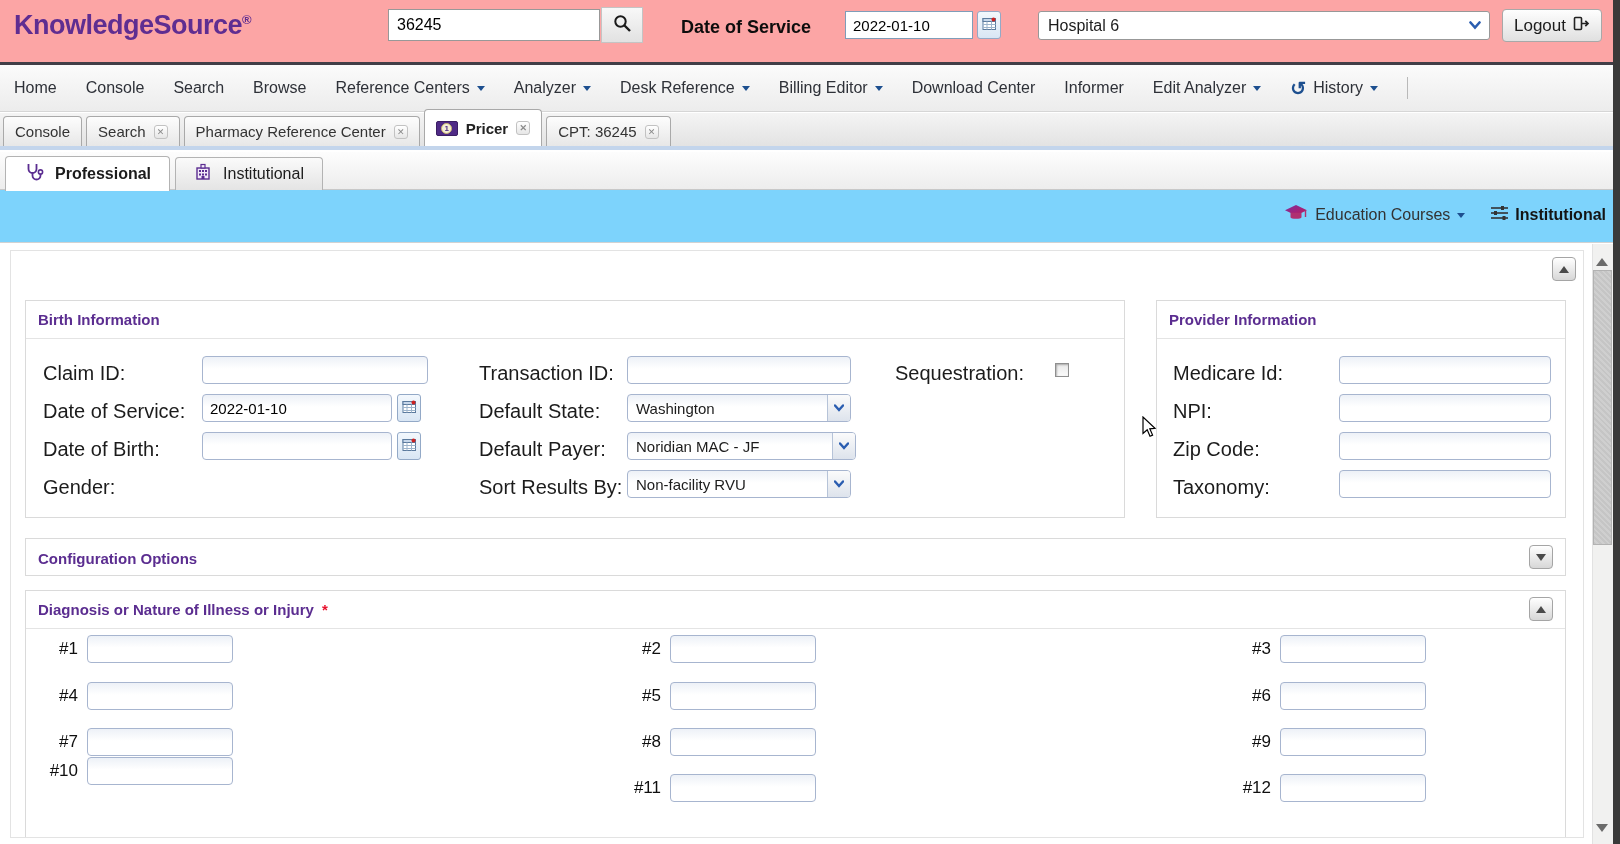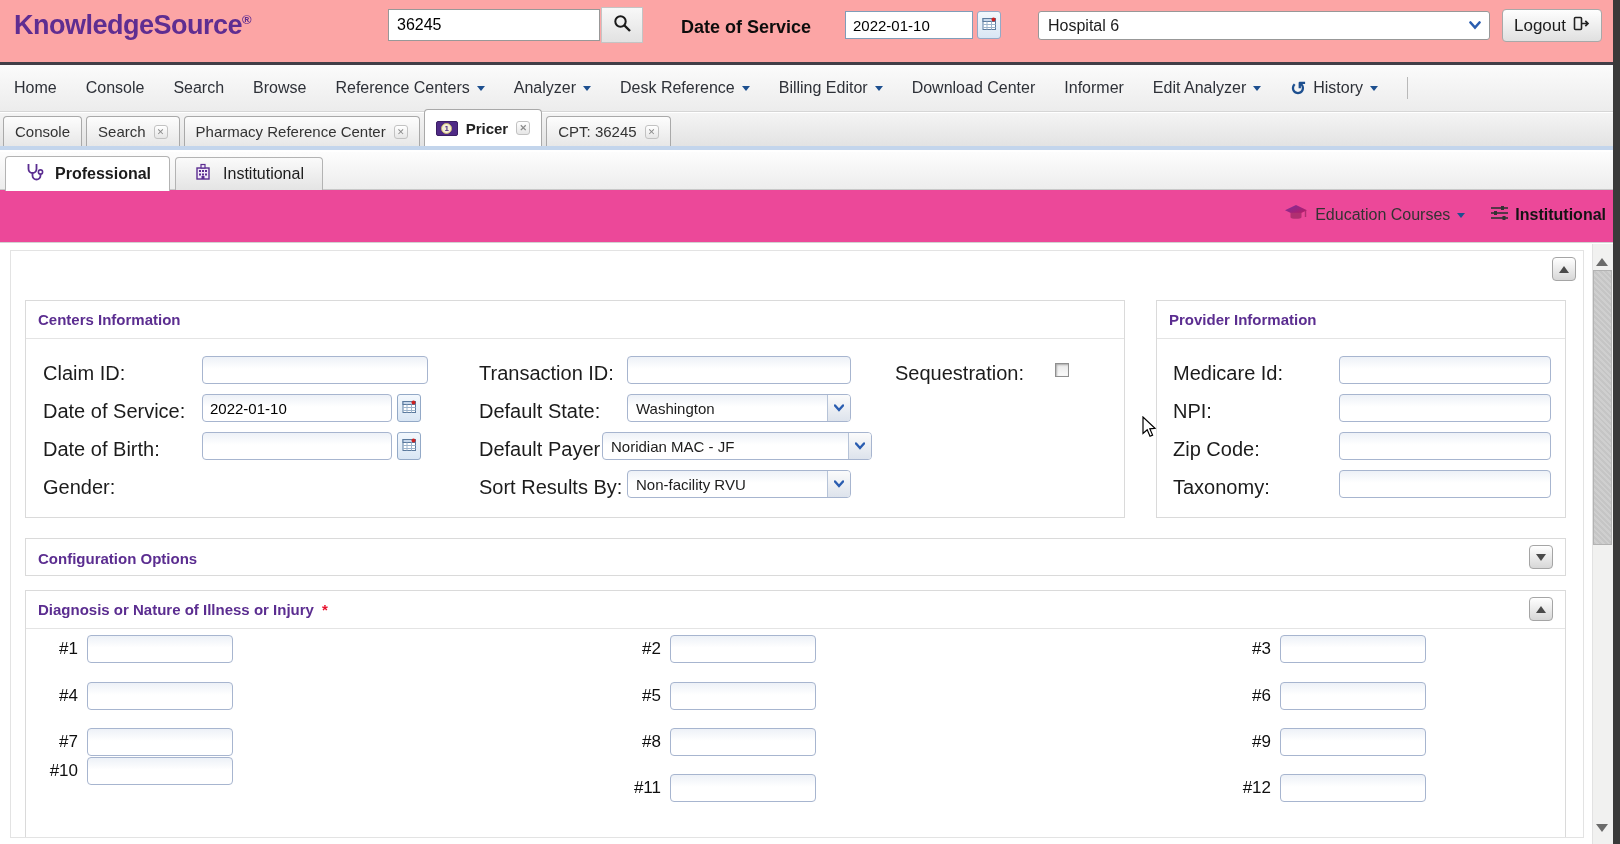--- a/index.html
+++ b/index.html
@@ -41,21 +41,21 @@
   .pricer-ico { width:22px; height:15px; background:#4f2a86; border-radius:2px; border:1px solid #3a1e63; display:flex; align-items:center; justify-content:center; }
   .pricer-coin { width:11px; height:11px; border-radius:50%; background:#f4eed6; border:1px solid #c9b96a; color:#4f2a86; font-size:8px; font-weight:bold; line-height:9px; text-align:center; }
 
   
   .subbar { position:absolute; left:0; top:152px; width:1620px; height:38px; background:linear-gradient(#fdfdfd,#ededed); border-bottom:1px solid #c8c8c8; }
   .subtabs { position:absolute; left:5px; top:4px; height:34px; display:flex; align-items:flex-end; gap:5px; }
   .stab { height:33px; border:1px solid #b3b3b3; border-bottom:none; border-radius:4px 4px 0 0; background:linear-gradient(#fafafa,#e4e4e4); padding:0 18px; font-size:16px; display:flex; align-items:center; gap:11px; cursor:pointer; }
   .stab.active { background:#fff; font-weight:bold; height:35px; margin-bottom:-1px; z-index:2; }
 
   
-  .toolrow { position:absolute; left:0; top:190px; width:1620px; height:53px; background:#ec4899; border-bottom:1px solid #d2d2d2; }
+  .toolrow { position:absolute; left:0; top:190px; width:1620px; height:53px; background:#7dd3fc; border-bottom:1px solid #d2d2d2; }
   .toolright { position:absolute; right:14px; top:14px; display:flex; align-items:center; gap:9px; }
   .tool-link { font-size:16px; color:#333; display:flex; align-items:center; gap:7px; cursor:pointer; }
   .tool-link.bold { font-weight:bold; color:#141414; }
 
   
   .mainbg { position:absolute; left:0; top:243px; width:1620px; height:601px; background:#fff; }
   .outer-panel { position:absolute; left:10px; top:250px; width:1574px; height:588px; border:1px solid #e3e3e3; background:#fff; }
   .cbtn { width:24px; height:24px; border:1px solid #a5a5a5; border-radius:4px; background:linear-gradient(#ffffff,#d7d7d7); display:flex; align-items:center; justify-content:center; cursor:pointer; }
   .tri-up { width:0; height:0; border:5px solid transparent; border-bottom:7px solid #4a4a4a; margin-top:-5px; }
   .tri-down { width:0; height:0; border:5px solid transparent; border-top:7px solid #4a4a4a; margin-bottom:-5px; }
@@ -282,21 +282,21 @@
   </div>
 </div>
 
 <div class="mainbg"></div>
 <div class="outer-panel"></div>
 <div class="cbtn abs" style="left:1552px; top:257px;">
     <span class="tri-up"></span>
   </div>
 
 <div class="panel" style="left:25px; top:300px; width:1100px; height:218px;">
-  <div class="ph bordered">Centers Information</div>
+  <div class="ph bordered">Birth Information</div>
 
   <span class="lbl" style="left:17px; top:61px;">Claim ID:</span>
   <input class="ti" style="left: 176px; top: 55px; width: 226px;">
 
   <span class="lbl" style="left:17px; top:99px;">Date of Service:</span>
   <input class="ti" style="left: 176px; top: 93px; width: 190px;" value="2022-01-10">
   <div class="calbtn" style="left:371px; top:93px;">
     <span><svg width="15" height="15" viewBox="0 0 15 15">
           <rect x="1" y="2.5" width="12.5" height="11" fill="#fff" stroke="#5b7a9d"></rect>
           <rect x="1" y="2.5" width="12.5" height="3" fill="#c7d7ea" stroke="#5b7a9d"></rect>
@@ -331,21 +331,21 @@
   <div class="sel" style="left:601px; top:93px; width:224px;">
     <span>Washington</span>
     <span class="sbtn">
         <svg width="10" height="8" viewBox="0 0 10 8">
           <path d="M1 1.5 L5 6 L9 1.5" stroke="#2a5db0" stroke-width="2.4" fill="none" stroke-linecap="round"></path>
         </svg>
       </span>
   </div>
 
   <span class="lbl" style="left:453px; top:137px;">Default Payer:</span>
-  <div class="sel" style="left:576px; top:131px; width:270px;">
+  <div class="sel" style="left:601px; top:131px; width:229px;">
     <span>Noridian MAC - JF</span>
     <span class="sbtn">
         <svg width="10" height="8" viewBox="0 0 10 8">
           <path d="M1 1.5 L5 6 L9 1.5" stroke="#2a5db0" stroke-width="2.4" fill="none" stroke-linecap="round"></path>
         </svg>
       </span>
   </div>
 
   <span class="lbl" style="left:453px; top:175px;">Sort Results By:</span>
   <div class="sel" style="left:601px; top:169px; width:224px;">

